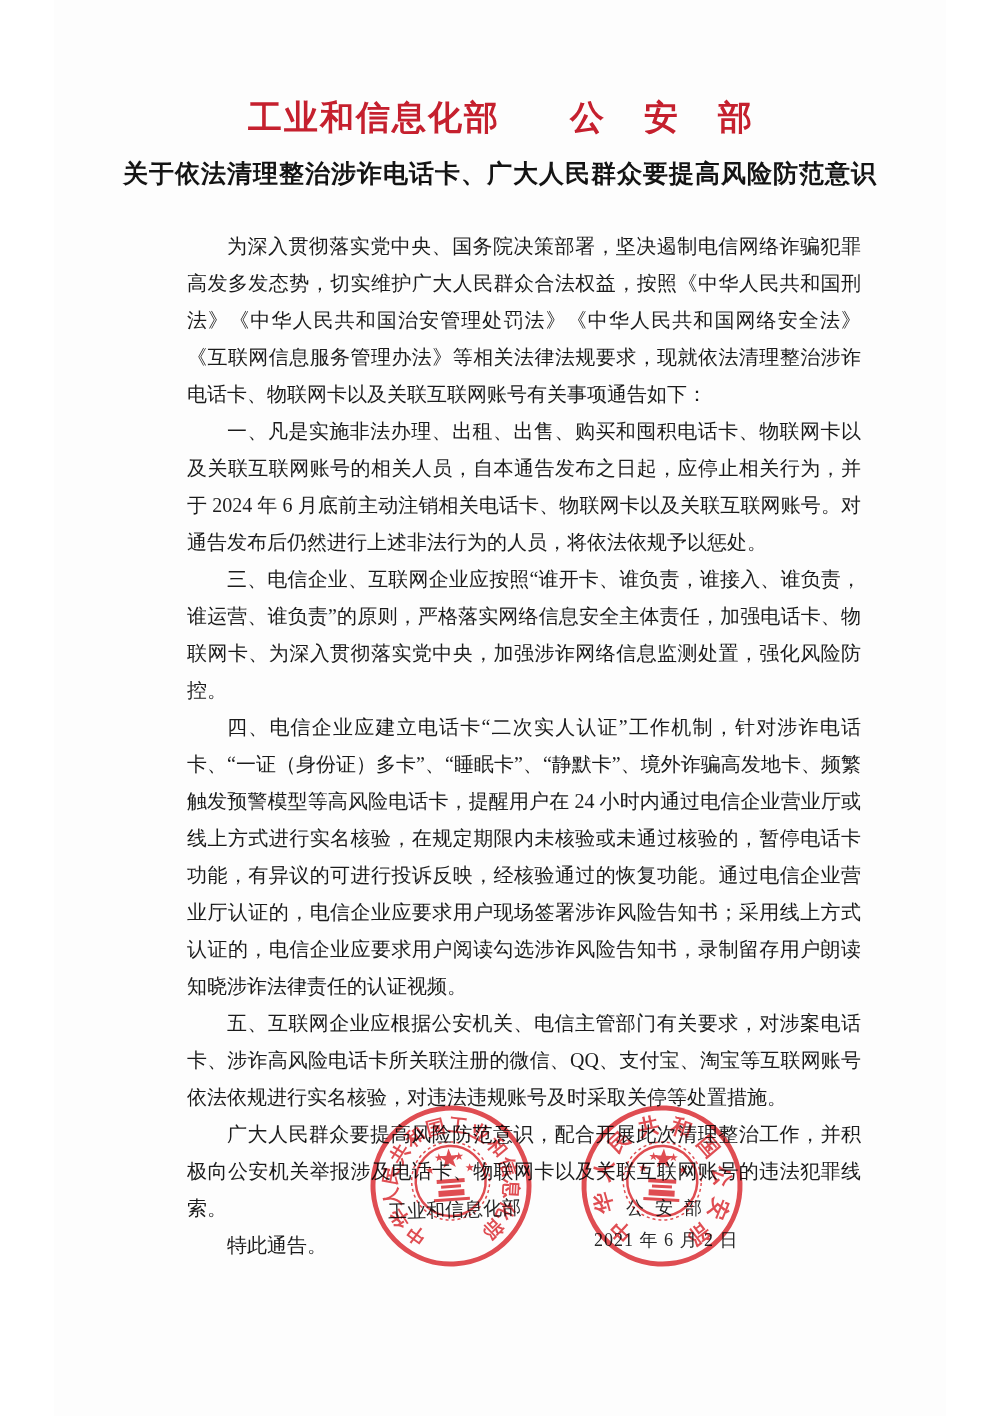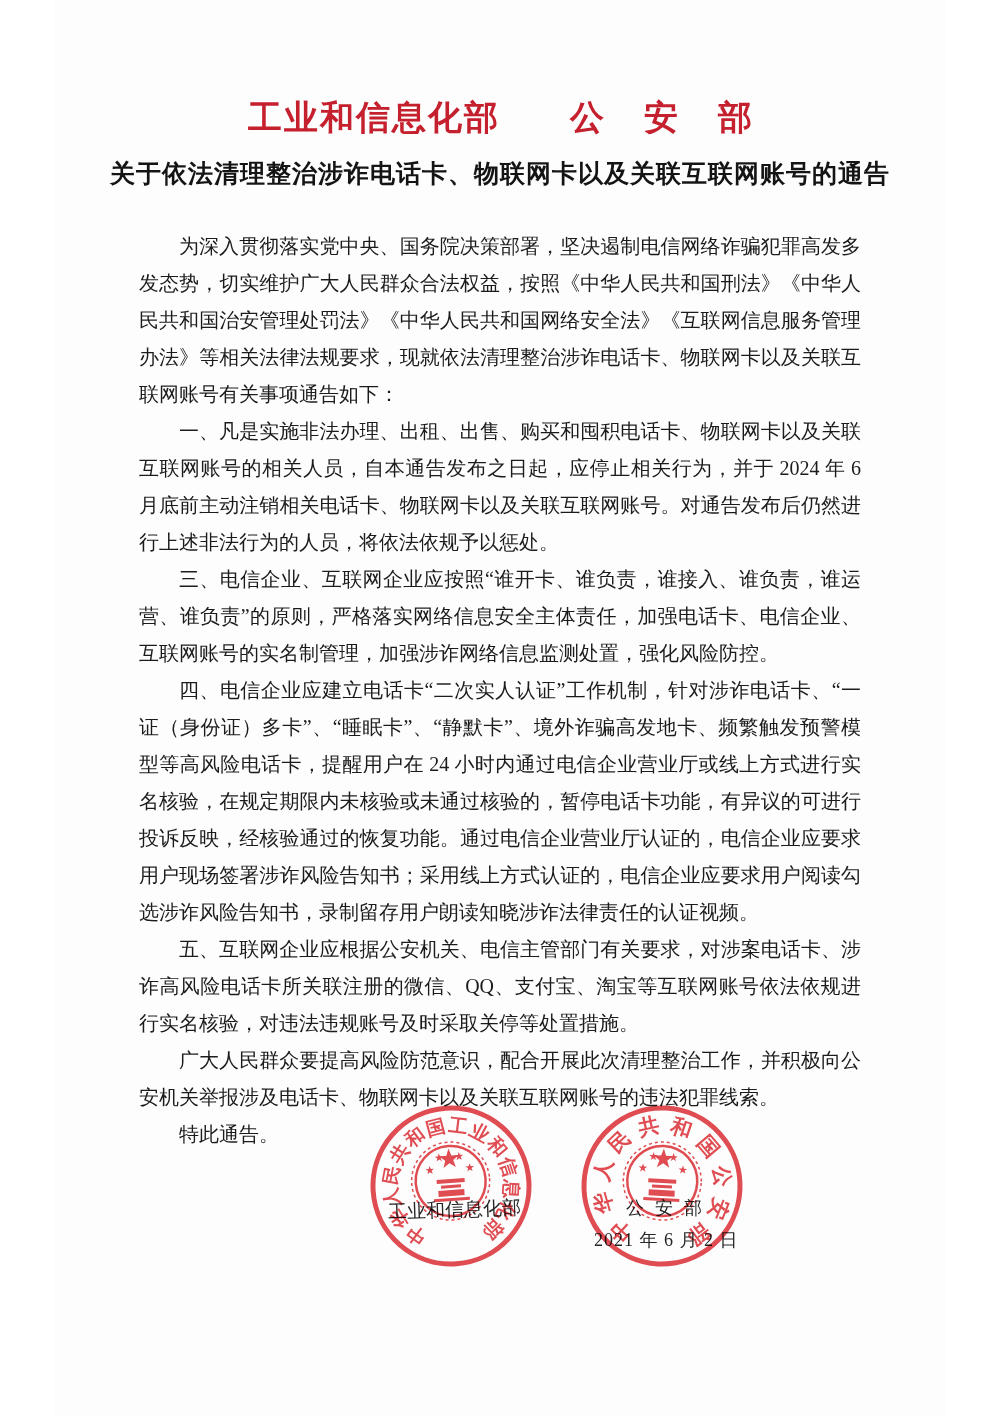--- a/index.html
+++ b/index.html
@@ -34,21 +34,21 @@
     color:#141414;
   }
   .notice-body{
     margin-top:38px;
     padding:0 85px;
     font-size:20px;
     line-height:37px;
     color:var(--body-ink);
     text-align:justify;
   }
-  .notice-body p{text-indent:2em;}
+  .notice-body p{text-indent:2em;margin-left:48px;}
   
   .seal{
     position:absolute;width:170px;height:170px;
     mix-blend-mode:multiply;
     opacity:.93;
     z-index:2;
   }
   .seal-left{left:312px;top:1101px;transform:rotate(-4deg);}
   .seal-right{left:523px;top:1101px;transform:rotate(3deg);}
   .seal g[data-ring] text{
@@ -76,26 +76,26 @@
 </head>
 <body>
 
 <div class="page">
 
   <div class="header-row">
     <span>工业和信息化部</span>
     <span class="ministry-spaced">公安部</span>
   </div>
 
-  <div class="notice-title">关于依法清理整治涉诈电话卡、物联网卡以及关联互联网账号的通告</div>
+  <div class="notice-title">关于依法清理整治涉诈电话卡、广大人民群众要提高风险防范意识</div>
 
   <div class="notice-body">
     <p>为深入贯彻落实党中央、国务院决策部署，坚决遏制电信网络诈骗犯罪高发多发态势，切实维护广大人民群众合法权益，按照《中华人民共和国刑法》《中华人民共和国治安管理处罚法》《中华人民共和国网络安全法》《互联网信息服务管理办法》等相关法律法规要求，现就依法清理整治涉诈电话卡、物联网卡以及关联互联网账号有关事项通告如下：</p>
     <p>一、凡是实施非法办理、出租、出售、购买和囤积电话卡、物联网卡以及关联互联网账号的相关人员，自本通告发布之日起，应停止相关行为，并于 2024 年 6 月底前主动注销相关电话卡、物联网卡以及关联互联网账号。对通告发布后仍然进行上述非法行为的人员，将依法依规予以惩处。</p>
-    <p>三、电信企业、互联网企业应按照“谁开卡、谁负责，谁接入、谁负责，谁运营、谁负责”的原则，严格落实网络信息安全主体责任，加强电话卡、电信企业、互联网账号的实名制管理，加强涉诈网络信息监测处置，强化风险防控。</p>
+    <p>三、电信企业、互联网企业应按照“谁开卡、谁负责，谁接入、谁负责，谁运营、谁负责”的原则，严格落实网络信息安全主体责任，加强电话卡、物联网卡、为深入贯彻落实党中央，加强涉诈网络信息监测处置，强化风险防控。</p>
     <p>四、电信企业应建立电话卡“二次实人认证”工作机制，针对涉诈电话卡、“一证（身份证）多卡”、“睡眠卡”、“静默卡”、境外诈骗高发地卡、频繁触发预警模型等高风险电话卡，提醒用户在 24 小时内通过电信企业营业厅或线上方式进行实名核验，在规定期限内未核验或未通过核验的，暂停电话卡功能，有异议的可进行投诉反映，经核验通过的恢复功能。通过电信企业营业厅认证的，电信企业应要求用户现场签署涉诈风险告知书；采用线上方式认证的，电信企业应要求用户阅读勾选涉诈风险告知书，录制留存用户朗读知晓涉诈法律责任的认证视频。</p>
     <p>五、互联网企业应根据公安机关、电信主管部门有关要求，对涉案电话卡、涉诈高风险电话卡所关联注册的微信、QQ、支付宝、淘宝等互联网账号依法依规进行实名核验，对违法违规账号及时采取关停等处置措施。</p>
     <p>广大人民群众要提高风险防范意识，配合开展此次清理整治工作，并积极向公安机关举报涉及电话卡、物联网卡以及关联互联网账号的违法犯罪线索。</p>
     <p>特此通告。</p>
   </div>
 
   <div class="seal-overlay overlay-miit">工业和信息化部</div>
   <div class="seal-overlay overlay-mps">公安部</div>
   <div class="seal-date">2021 年 6 月 2 日</div>
 

